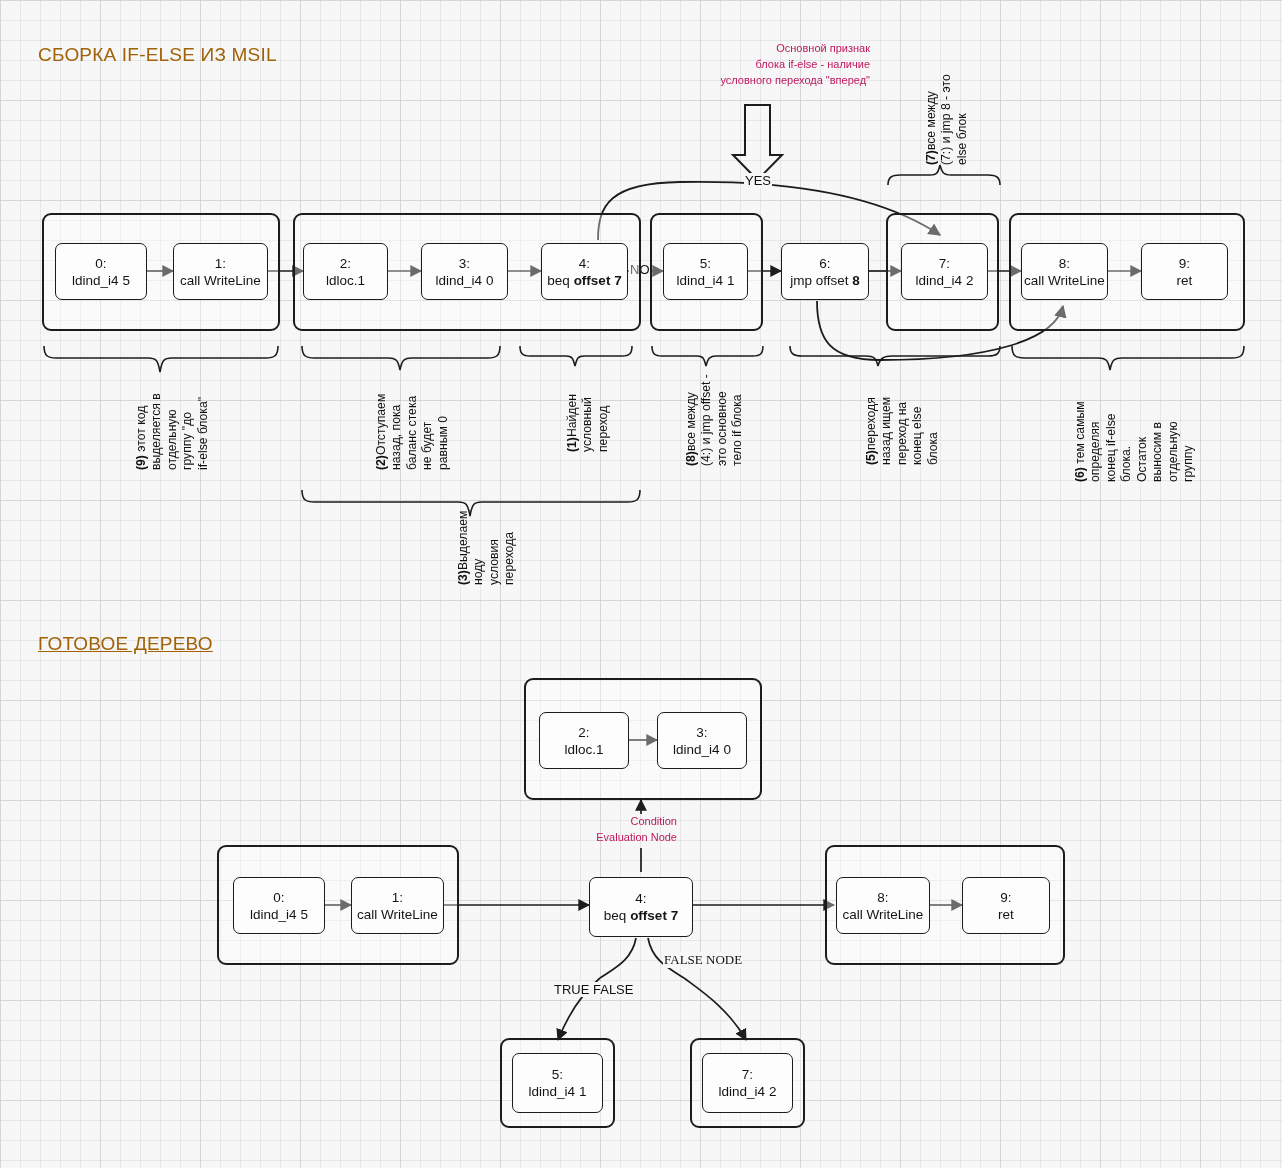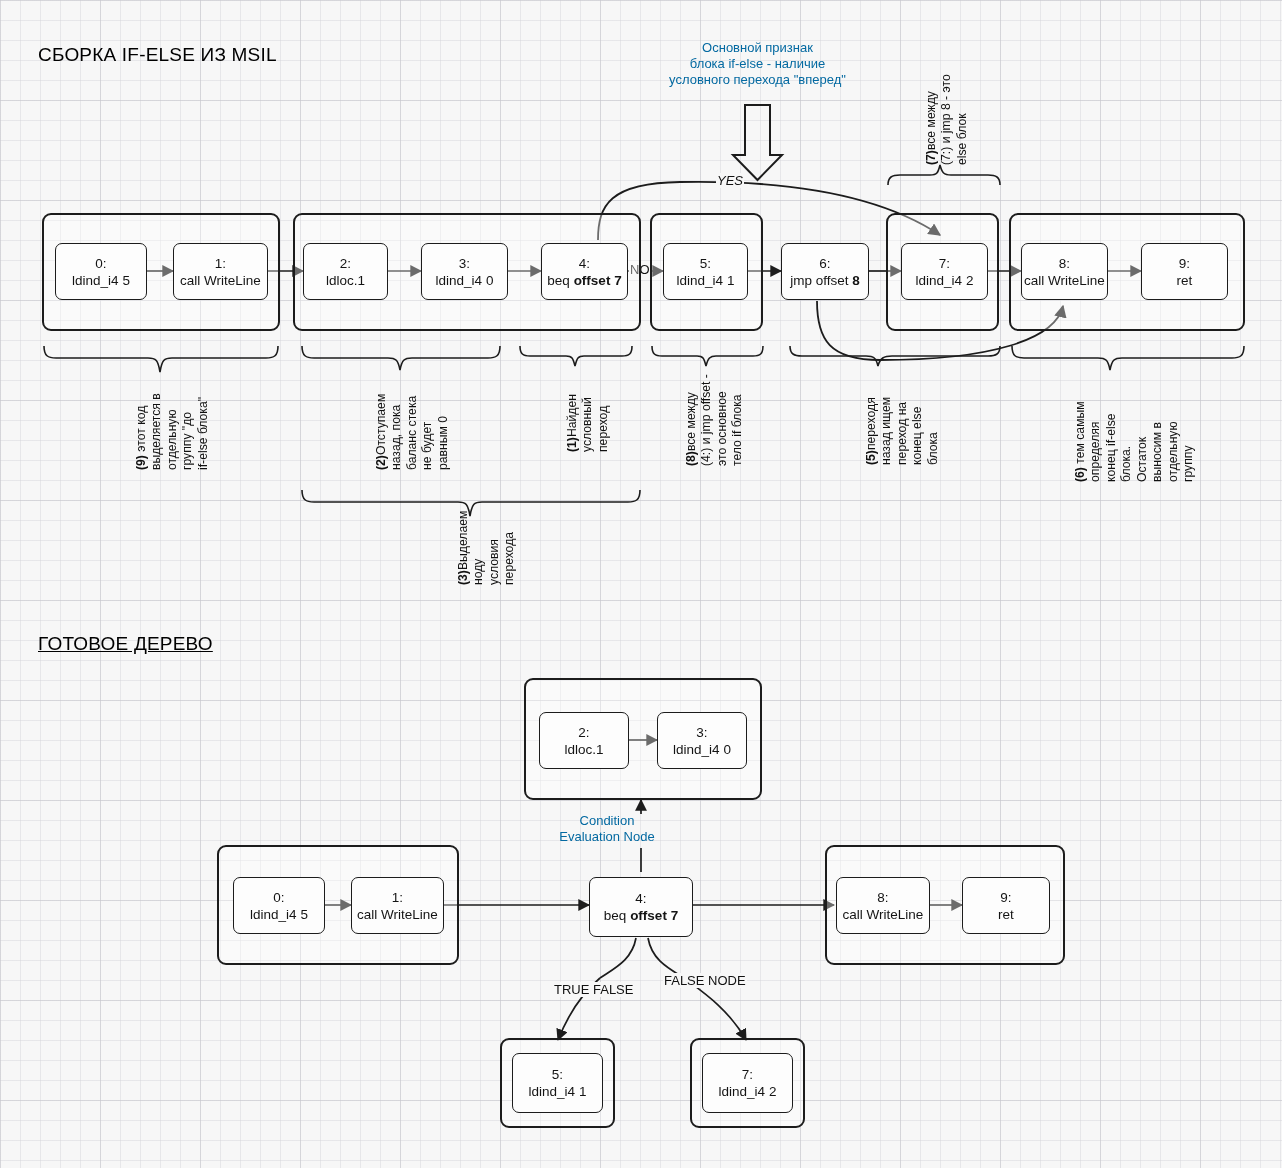--- a/index.html
+++ b/index.html
@@ -10,33 +10,33 @@
       linear-gradient(to right, rgba(200,200,205,.55) 1px, transparent 1px),
       linear-gradient(to bottom, rgba(200,200,205,.55) 1px, transparent 1px),
       linear-gradient(to right, rgba(215,215,220,.5) 1px, transparent 1px),
       linear-gradient(to bottom, rgba(215,215,220,.5) 1px, transparent 1px);
     background-size:100px 100px,100px 100px,20px 20px,20px 20px;
     background-position:0 0,0 0,0 0,0 0;
     font-family:"Liberation Sans", sans-serif;
     color:#141414;
   }
   .svglayer{position:absolute;left:0;top:0;width:1282px;height:1168px;pointer-events:none;}
-  .sec-title{position:absolute;font-size:19px;letter-spacing:.2px;color:#000000;white-space:nowrap;}
+  .sec-title{position:absolute;font-size:19px;letter-spacing:.2px;color:#a16207;white-space:nowrap;}
 
   
   .grp{position:absolute;border:2.5px solid #1c1c1c;border-radius:9px;background:rgba(255,255,255,.35);box-sizing:border-box;}
 
   
   .node{position:absolute;border:1.8px solid #1c1c1c;border-radius:7px;background:#fdfdfd;
         box-sizing:border-box;display:flex;flex-direction:column;align-items:center;justify-content:center;
         font-size:13.5px;line-height:17px;text-align:center;}
   .node .ln2{white-space:nowrap;}
   .node .ln2 b{font-weight:bold;}
 
-  .cap{position:absolute;font-size:13px;line-height:16px;text-align:center;white-space:pre-line;color:#0369a1;}
+  .cap{position:absolute;font-size:11px;line-height:16px;text-align:right;white-space:pre-line;color:#be185d;}
   .lbl{position:absolute;font-size:13px;background:#f7f7f7;padding:0 1px;color:#111;white-space:nowrap;}
 
   
   .rot{position:absolute;transform-origin:0 0;transform:rotate(-90deg);
        font-size:12.2px;line-height:15.5px;white-space:pre-line;color:#111;}
   .rot b{font-weight:bold;}
 </style>
 </head>
 <body>
 
@@ -108,21 +108,21 @@
     <line x1="629" y1="740" x2="657" y2="740" marker-end="url(#ah)"></line>
   </g>
 </svg>
 
 <div class="sec-title" style="left:38px;top:44px;">СБОРКА IF-ELSE ИЗ MSIL</div>
 
 <div class="cap" style="left:645px;top:40px;width:225px;">Основной признак
 блока if-else - наличие
 условного перехода "вперед"</div>
 
-<div class="lbl" style="left:716px;top:173px;font-style:italic;">YES</div>
+<div class="lbl" style="left:744px;top:173px;">YES</div>
 <div class="lbl" style="left:629px;top:262px;text-align:center;">NO</div>
 
 <div class="grp" style="left:42px;top:213px;width:238px;height:118px;"></div>
 <div class="grp" style="left:293px;top:213px;width:348px;height:118px;"></div>
 <div class="grp" style="left:650px;top:213px;width:113px;height:118px;"></div>
 <div class="grp" style="left:886px;top:213px;width:113px;height:118px;"></div>
 <div class="grp" style="left:1009px;top:213px;width:236px;height:118px;"></div>
 
 <div class="node" style="left:55px;top:243px;width:92px;height:57px;">
   <span>0:</span>
@@ -259,21 +259,21 @@
 <div class="node" style="left:836px;top:877px;width:94px;height:57px;">
   <span>8:</span>
   <span class="ln2">call WriteLine</span>
 </div>
 <div class="node" style="left:962px;top:877px;width:88px;height:57px;">
   <span>9:</span>
   <span class="ln2">ret</span>
 </div>
 
 <div class="lbl" style="left:553px;top:982px;">TRUE FALSE</div>
-<div class="lbl" style="left:663px;top:973px;">FALSE NODE</div>
+<div class="lbl" style="left:663px;top:952px;font-family:Liberation Serif, serif;">FALSE NODE</div>
 
 <div class="grp" style="left:500px;top:1038px;width:115px;height:90px;"></div>
 <div class="node" style="left:512px;top:1053px;width:91px;height:60px;">
   <span>5:</span>
   <span class="ln2">ldind_i4 1</span>
 </div>
 
 <div class="grp" style="left:690px;top:1038px;width:115px;height:90px;"></div>
 <div class="node" style="left:702px;top:1053px;width:91px;height:60px;">
   <span>7:</span>

